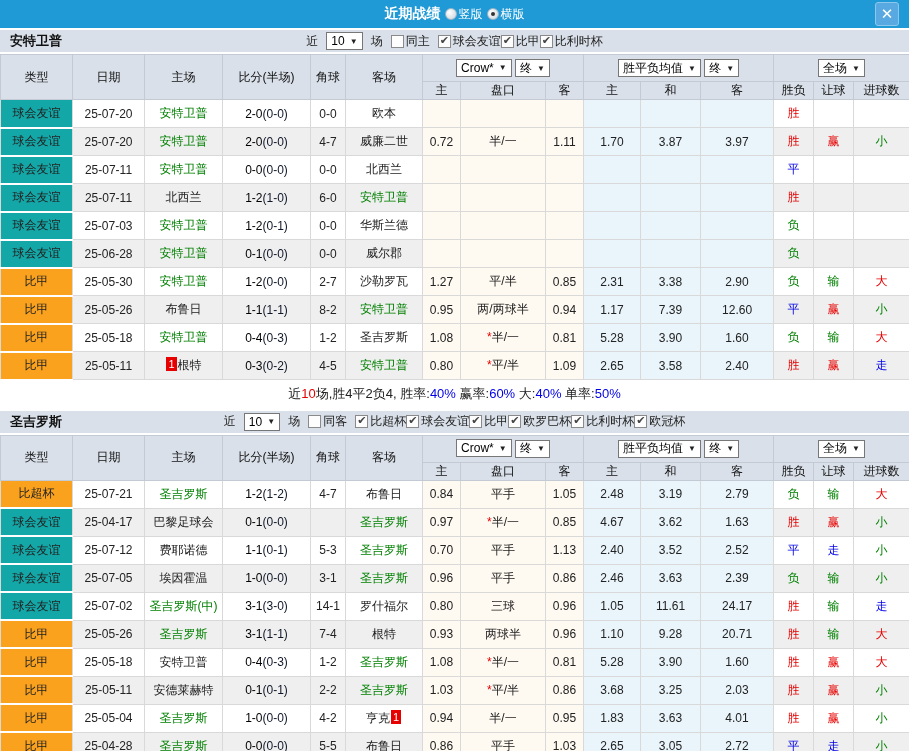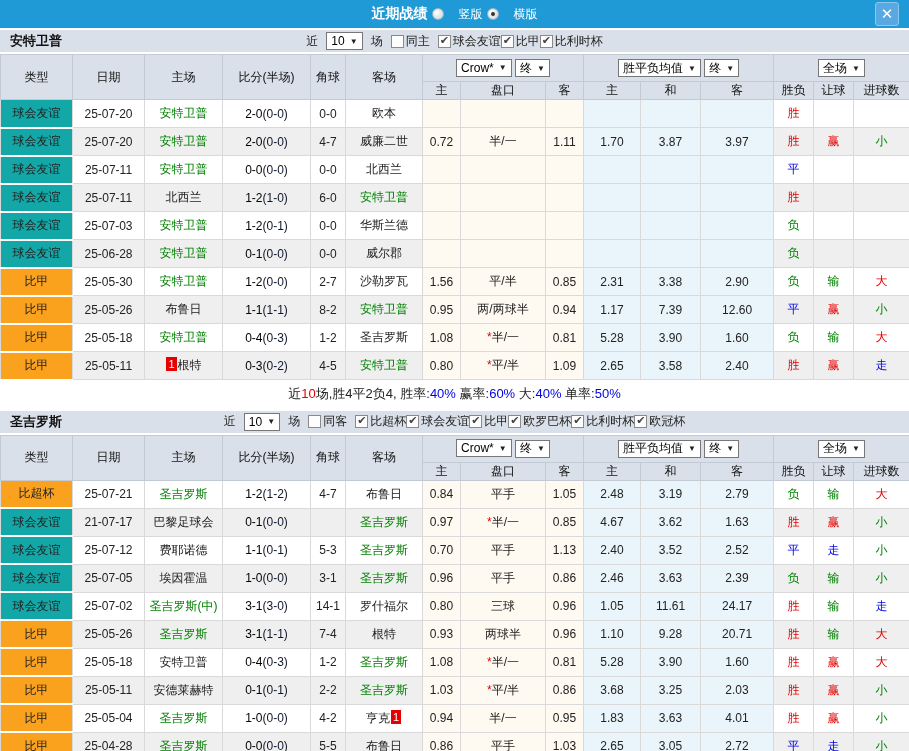--- a/index.html
+++ b/index.html
@@ -3,21 +3,21 @@
 <meta charset="utf-8">
 <style>
   * { box-sizing: border-box; margin: 0; padding: 0; }
   html,body { background:#fff; }
   body { font-family: "Liberation Sans", "DejaVu Sans", sans-serif; }
   .app { position: relative; width: 909px; height: 751px; overflow: hidden; background: #fff; }
 
   
   .titlebar { height: 28px; background: #1f9ad6; position: relative; display: flex; align-items: center; justify-content: center; gap: 4px; color: #fff; margin-bottom: 2px; }
   .title { font-weight: bold; font-size: 14px; }
-  .radio-item { display: inline-flex; align-items: center; gap: 15px; font-size: 12px; cursor: pointer; color:#fff; }
+  .radio-item { display: inline-flex; align-items: center; gap: 2px; font-size: 12px; cursor: pointer; color:#fff; }
   .radio { width: 12px; height: 12px; border-radius: 50%; background: radial-gradient(circle at 35% 35%, #ffffff, #c9d2da); border: 1px solid #9db4c4; display: inline-block; position: relative; }
   .radio.selected::after { content: ""; position: absolute; left: 3px; top: 3px; width: 4px; height: 4px; border-radius: 50%; background: #333; }
   .close-btn { position: absolute; right: 10px; top: 2px; width: 24px; height: 24px; background: #58a9e1; border: 1px solid #8ec7ec; border-radius: 3px; color: #fff; font-size: 15px; font-weight: bold; display: flex; align-items: center; justify-content: center; cursor: pointer; }
 
   
   .sec-header { height: 24px; background: #d9e0e9; display: flex; align-items: center; position: relative; border-bottom: 2px solid #fff; }
   .team { position: absolute; left: 10px; font-weight: bold; font-size: 13px; color: #111; }
   .filters { margin: 0 auto; display: flex; align-items: center; font-size: 12px; gap: 2px; color: #222; white-space: nowrap; }
   .filters .gap { width: 4px; }
 
@@ -272,21 +272,21 @@
               <td class="t-res"><span class=""></span></td>
               <td class="t-res"><span class=""></span></td>
             </tr>
             <tr>
               <td class="t-type orange">比甲</td>
               <td class="t-left">25-05-30</td>
               <td class="t-left"><span class="c-green">安特卫普</span></td>
               <td class="t-left"><span class="ft">1-2</span><span class="ht">(0-0)</span></td>
               <td class="t-left">2-7</td>
               <td class="t-left"><span class="">沙勒罗瓦</span></td>
-              <td class="t-crow">1.56</td>
+              <td class="t-crow">1.27</td>
               <td class="t-crow">平/半</td>
               <td class="t-crow">0.85</td>
               <td class="t-avg">2.31</td>
               <td class="t-avg">3.38</td>
               <td class="t-avg">2.90</td>
               <td class="t-res"><span class="c-green">负</span></td>
               <td class="t-res"><span class="c-green">输</span></td>
               <td class="t-res"><span class="c-red">大</span></td>
             </tr>
             <tr>
@@ -469,21 +469,21 @@
               <td class="t-crow">1.05</td>
               <td class="t-avg">2.48</td>
               <td class="t-avg">3.19</td>
               <td class="t-avg">2.79</td>
               <td class="t-res"><span class="c-green">负</span></td>
               <td class="t-res"><span class="c-green">输</span></td>
               <td class="t-res"><span class="c-red">大</span></td>
             </tr>
             <tr>
               <td class="t-type teal">球会友谊</td>
-              <td class="t-left">21-07-17</td>
+              <td class="t-left">25-04-17</td>
               <td class="t-left"><span class="">巴黎足球会</span></td>
               <td class="t-left"><span class="ft">0-1</span><span class="ht">(0-0)</span></td>
               <td class="t-left"></td>
               <td class="t-left"><span class="c-green">圣吉罗斯</span></td>
               <td class="t-crow">0.97</td>
               <td class="t-crow"><span class="c-red">*</span>半/一</td>
               <td class="t-crow">0.85</td>
               <td class="t-avg">4.67</td>
               <td class="t-avg">3.62</td>
               <td class="t-avg">1.63</td>

